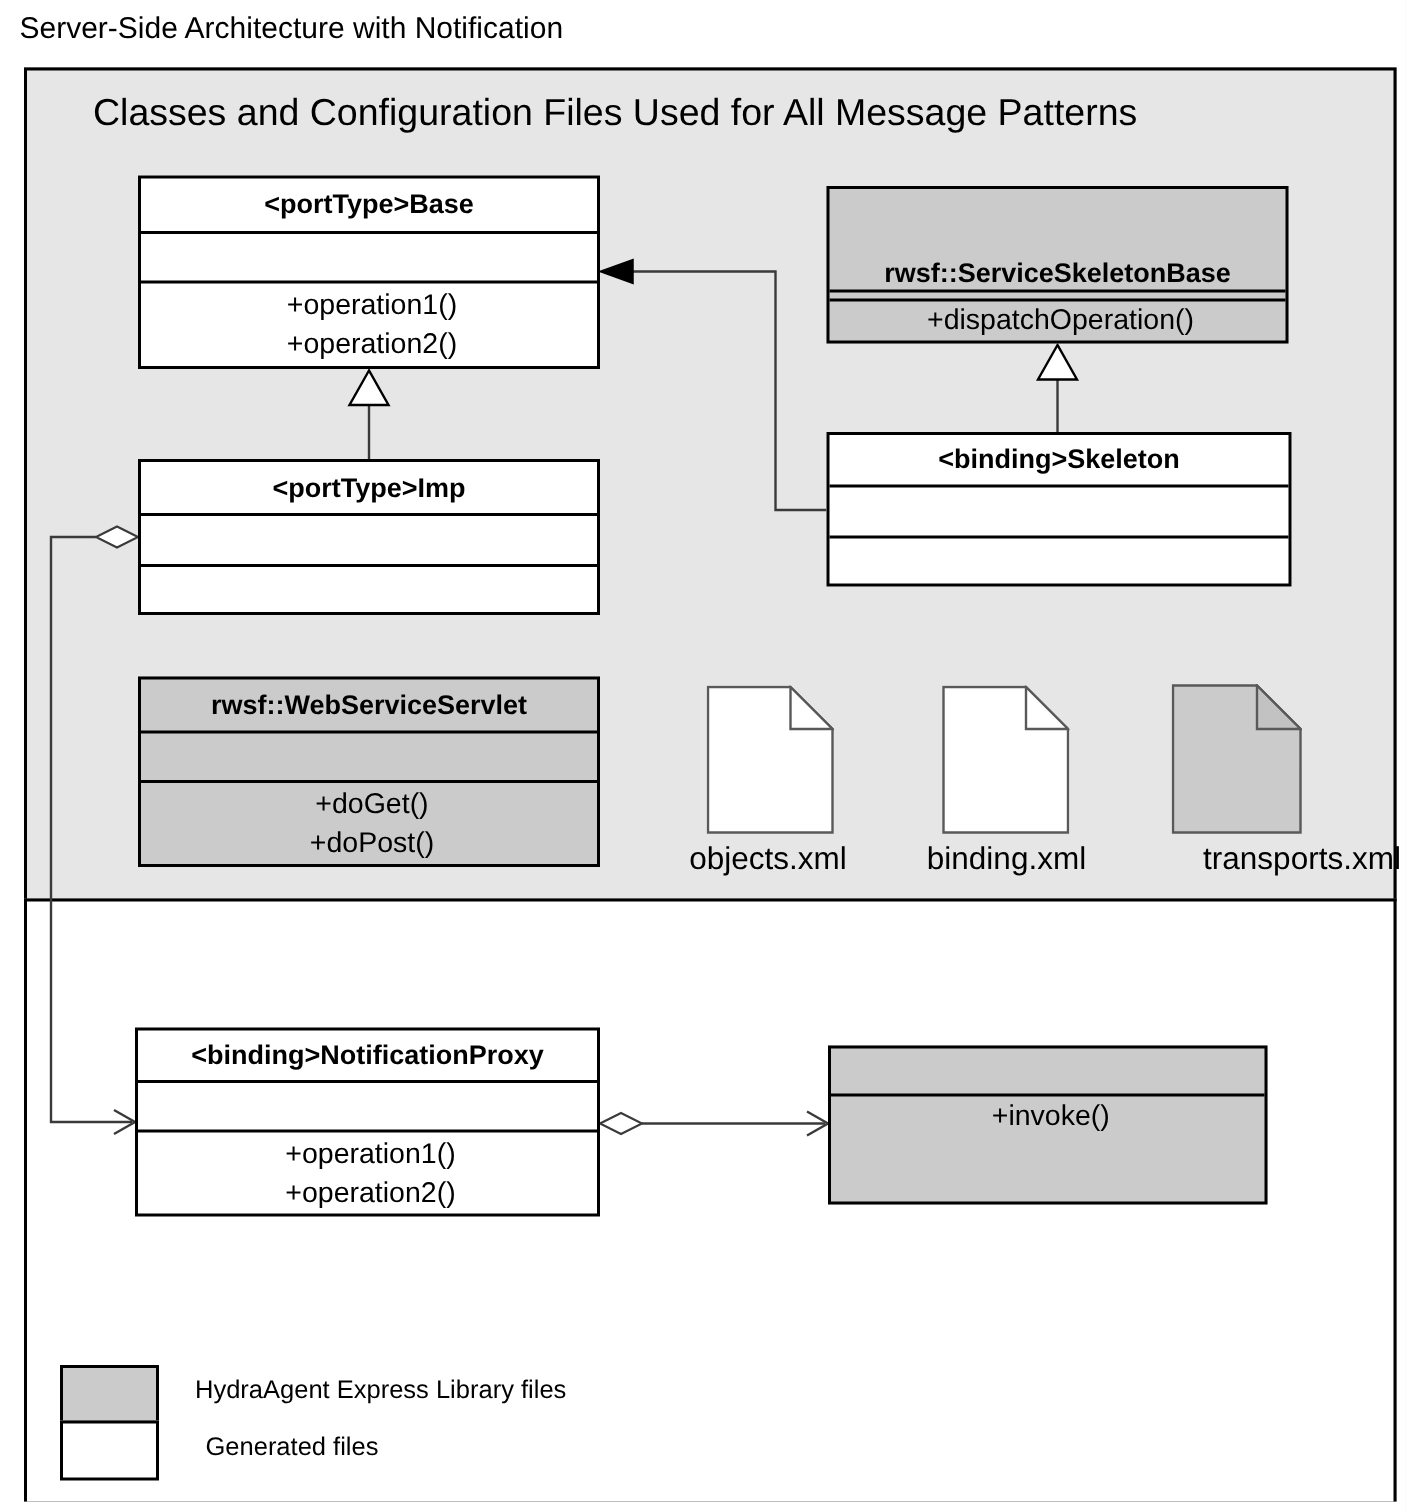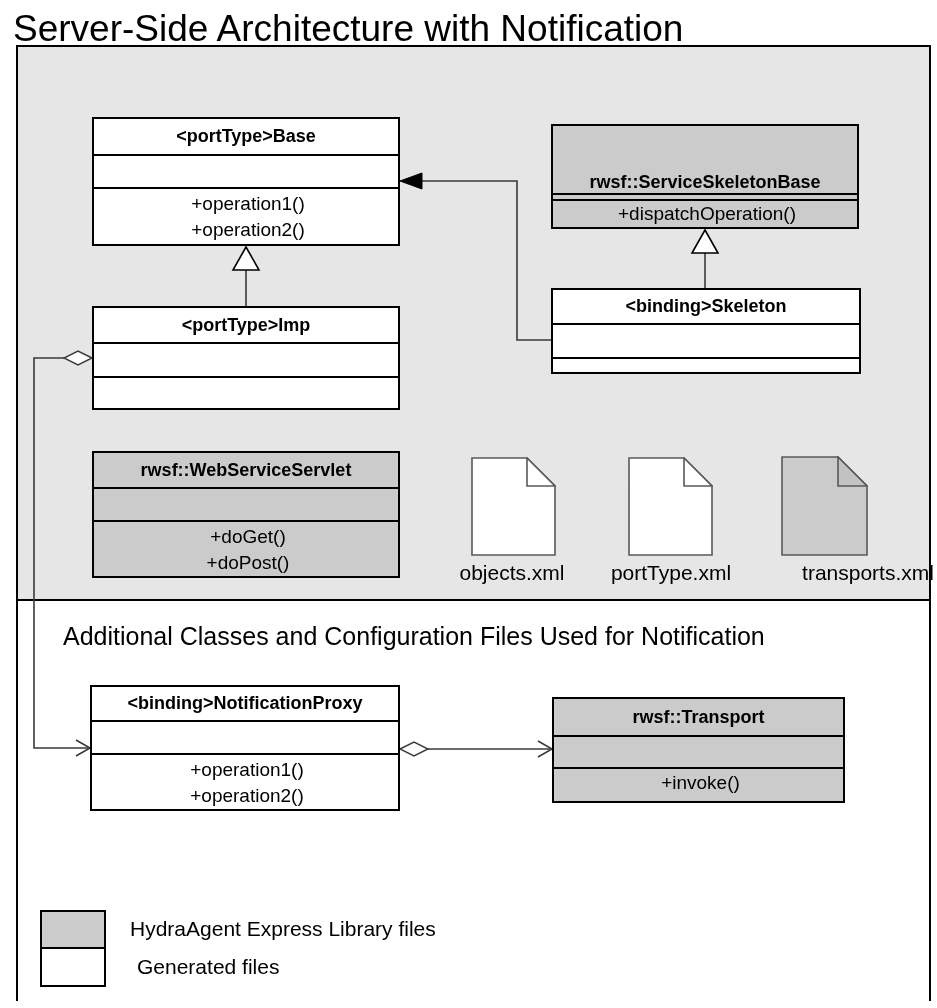--- a/index.html
+++ b/index.html
@@ -5,21 +5,21 @@
   html,body{margin:0;padding:0;background:#ffffff;}
   #page{
     position:relative;width:937px;height:1008px;background:#ffffff;
     font-family:"Liberation Sans","DejaVu Sans",sans-serif;color:#000;
     overflow:hidden;
   }
   .abs{position:absolute;}
 
   
   #diagram-title{
-    left:13px;top:8px;font-size:37px;letter-spacing:0px;white-space:nowrap;
+    left:13px;top:8px;font-size:20px;letter-spacing:0px;white-space:nowrap;
   }
 
   
   #outer-frame{
     left:16px;top:45px;width:915px;height:956px;
     border:2px solid #000;box-sizing:border-box;background:#fff;
   }
   #section-common{
     left:16px;top:45px;width:915px;height:556px;
     background:#e6e6e6;border:2px solid #000;box-sizing:border-box;
@@ -58,39 +58,39 @@
 
   
   #legend-library-swatch{
     left:40px;top:910px;width:66px;height:39px;background:#cbcbcb;
     border:2px solid #000;box-sizing:border-box;
   }
   #legend-generated-swatch{
     left:40px;top:947px;width:66px;height:40px;background:#ffffff;
     border:2px solid #000;box-sizing:border-box;
   }
-  .legend-label{font-size:21px;white-space:nowrap;}
+  .legend-label{font-size:17px;white-space:nowrap;}
   #legend-library-label{left:130px;top:917px;}
   #legend-generated-label{left:137px;top:955px;}
 
   
   #connector-layer{left:0;top:0;width:937px;height:1008px;z-index:2;pointer-events:none;}
 </style>
 </head>
 <body>
 
 <div id="page">
 
   <div class="abs" id="diagram-title">Server-Side Architecture with Notification</div>
 
   <div class="abs" id="outer-frame"></div>
   <div class="abs" id="section-common"></div>
   <div class="abs" id="section-notification"></div>
 
-  <div class="abs section-header" id="section-notification-header">Additional Classes and Configuration Files Used for Notification</div>
+  <div class="abs section-header" id="section-common-header">Classes and Configuration Files Used for All Message Patterns</div>
 
   <svg class="abs" id="connector-layer" viewBox="0 0 937 1008" xmlns="http://www.w3.org/2000/svg">
 
     <g>
       <line x1="246" y1="270" x2="246" y2="306" stroke="#3a3a3a" stroke-width="1.6"></line>
       <polygon points="246,247 233,270 259,270" fill="#ffffff" stroke="#000000" stroke-width="1.6"></polygon>
     </g>
 
     <g>
       <line x1="705" y1="253" x2="705" y2="288" stroke="#3a3a3a" stroke-width="1.6"></line>
@@ -131,21 +131,21 @@
       <div>+dispatchOperation()</div>
     </div>
   </div>
 
   <div class="abs uml-class" style="left:92px;top:306px;width:308px;height:104px;">
     <div class="uml-name" style="height:36px;">&lt;portType&gt;Imp</div>
     <div class="uml-attrs" style="height:34px;"></div>
     <div class="uml-methods" style="flex:1;"></div>
   </div>
 
-  <div class="abs uml-class" style="left:551px;top:288px;width:310px;height:86px;">
+  <div class="abs uml-class" style="left:551px;top:288px;width:310px;height:103px;">
     <div class="uml-name" style="height:35px;">&lt;binding&gt;Skeleton</div>
     <div class="uml-attrs" style="height:34px;"></div>
     <div class="uml-methods" style="flex:1;"></div>
   </div>
 
   <div class="abs uml-class library" style="left:92px;top:451px;width:308px;height:127px;">
     <div class="uml-name" style="height:37px;">rwsf::WebServiceServlet</div>
     <div class="uml-attrs" style="height:33px;"></div>
     <div class="uml-methods" style="flex:1;">
       <div>+doGet()</div>
@@ -156,38 +156,37 @@
   <div class="abs uml-class" style="left:90px;top:685px;width:310px;height:126px;">
     <div class="uml-name" style="height:37px;">&lt;binding&gt;NotificationProxy</div>
     <div class="uml-attrs" style="height:34px;"></div>
     <div class="uml-methods" style="flex:1;">
       <div>+operation1()</div>
       <div>+operation2()</div>
     </div>
   </div>
 
   <div class="abs uml-class library" style="left:552px;top:697px;width:293px;height:106px;">
-    <div class="uml-name" style="height:38px;">rwsf::Transport</div>
     <div class="uml-attrs" style="height:32px;"></div>
     <div class="uml-methods" style="flex:1;padding-top:1px;">
       <div>+invoke()</div>
     </div>
   </div>
 
   <svg class="abs" style="left:471px;top:457px;z-index:3;" width="85" height="99" viewBox="0 0 85 99">
     <polygon points="1,1 56,1 84,29 84,98 1,98" fill="#ffffff" stroke="#595959" stroke-width="1.6"></polygon>
     <polygon points="56,1 84,29 56,29" fill="#ffffff" stroke="#595959" stroke-width="1.6"></polygon>
   </svg>
   <div class="abs doc-label" style="left:451px;top:561px;width:122px;">objects.xml</div>
 
   <svg class="abs" style="left:628px;top:457px;z-index:3;" width="85" height="99" viewBox="0 0 85 99">
     <polygon points="1,1 56,1 84,29 84,98 1,98" fill="#ffffff" stroke="#595959" stroke-width="1.6"></polygon>
     <polygon points="56,1 84,29 56,29" fill="#ffffff" stroke="#595959" stroke-width="1.6"></polygon>
   </svg>
-  <div class="abs doc-label" style="left:601px;top:561px;width:140px;">portType.xml</div>
+  <div class="abs doc-label" style="left:601px;top:561px;width:140px;">binding.xml</div>
 
   <svg class="abs" style="left:781px;top:456px;z-index:3;" width="87" height="100" viewBox="0 0 87 100">
     <polygon points="1,1 57,1 86,30 86,99 1,99" fill="#cbcbcb" stroke="#595959" stroke-width="1.6"></polygon>
     <polygon points="57,1 86,30 57,30" fill="#c2c2c2" stroke="#595959" stroke-width="1.6"></polygon>
   </svg>
   <div class="abs doc-label" style="left:788px;top:561px;width:160px;">transports.xml</div>
 
   <div class="abs" id="legend-library-swatch"></div>
   <div class="abs" id="legend-generated-swatch"></div>
   <div class="abs legend-label" id="legend-library-label">HydraAgent Express Library files</div>

